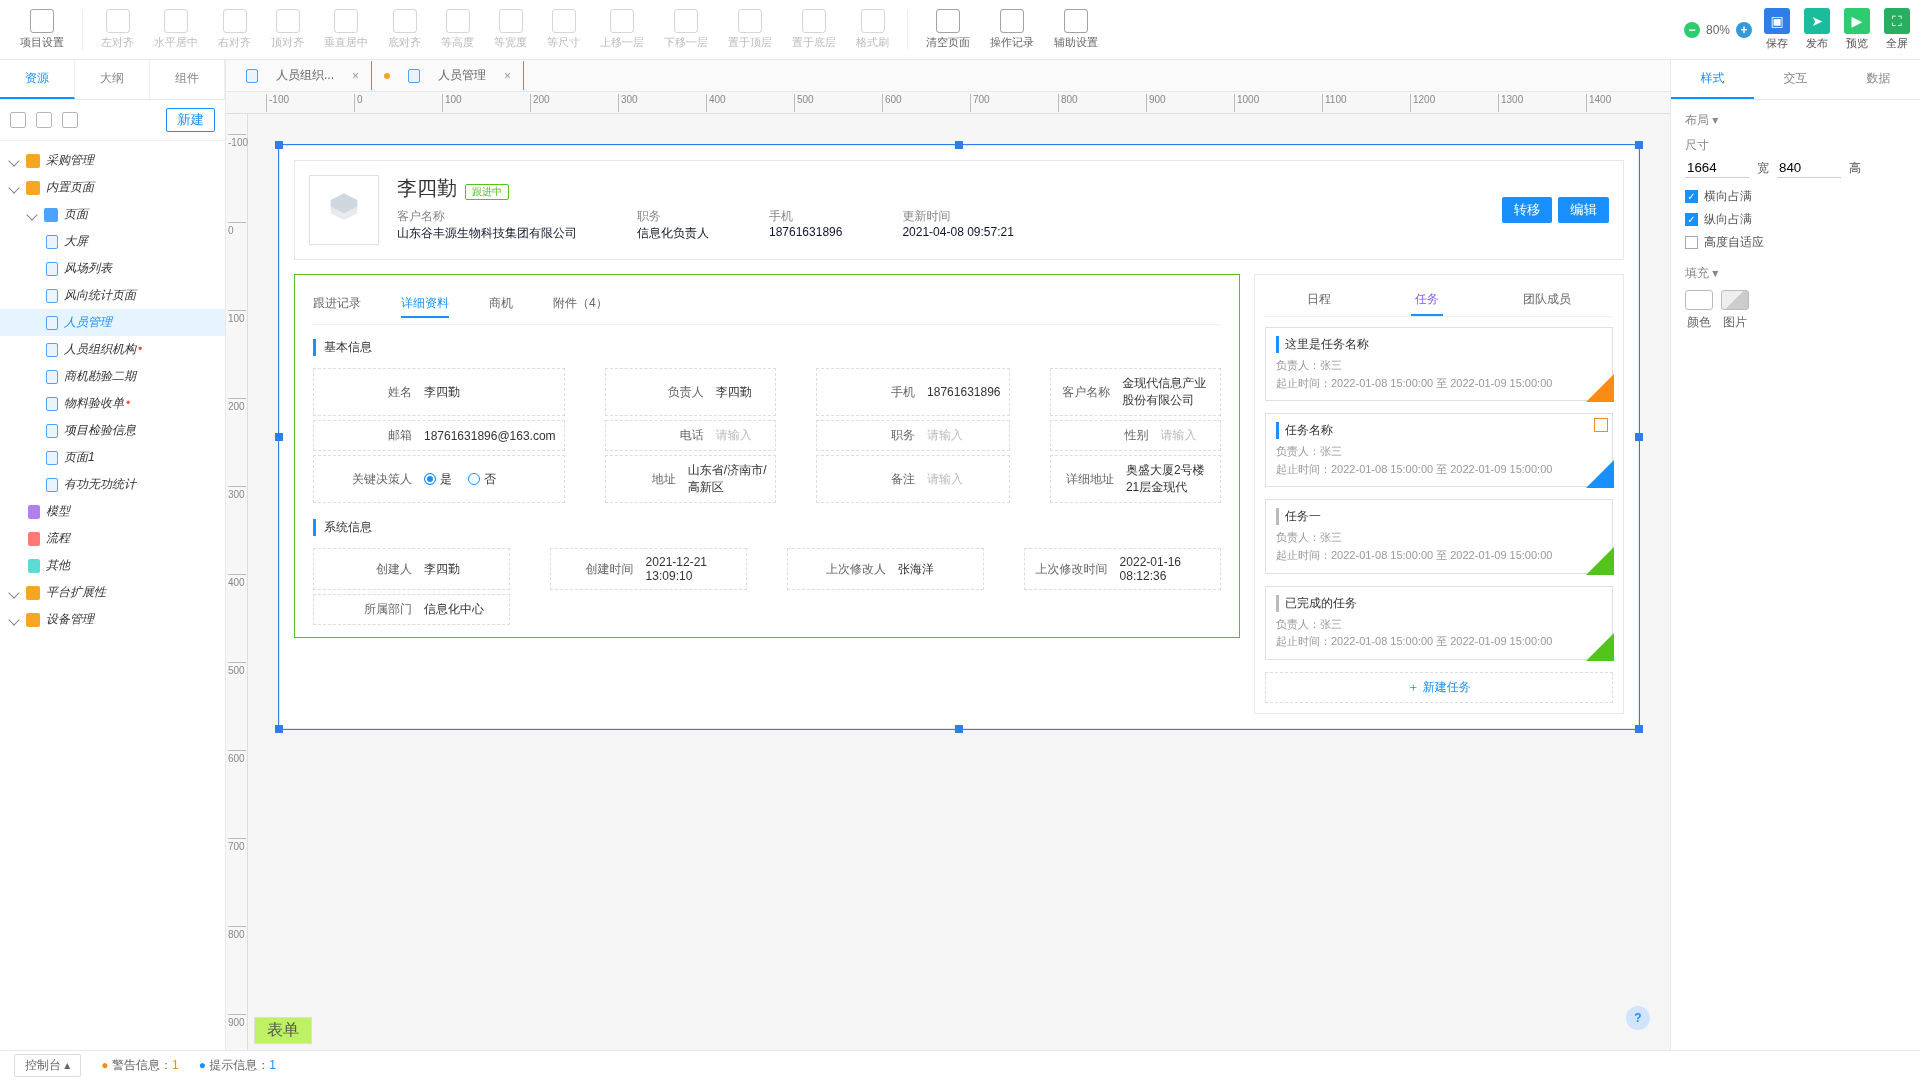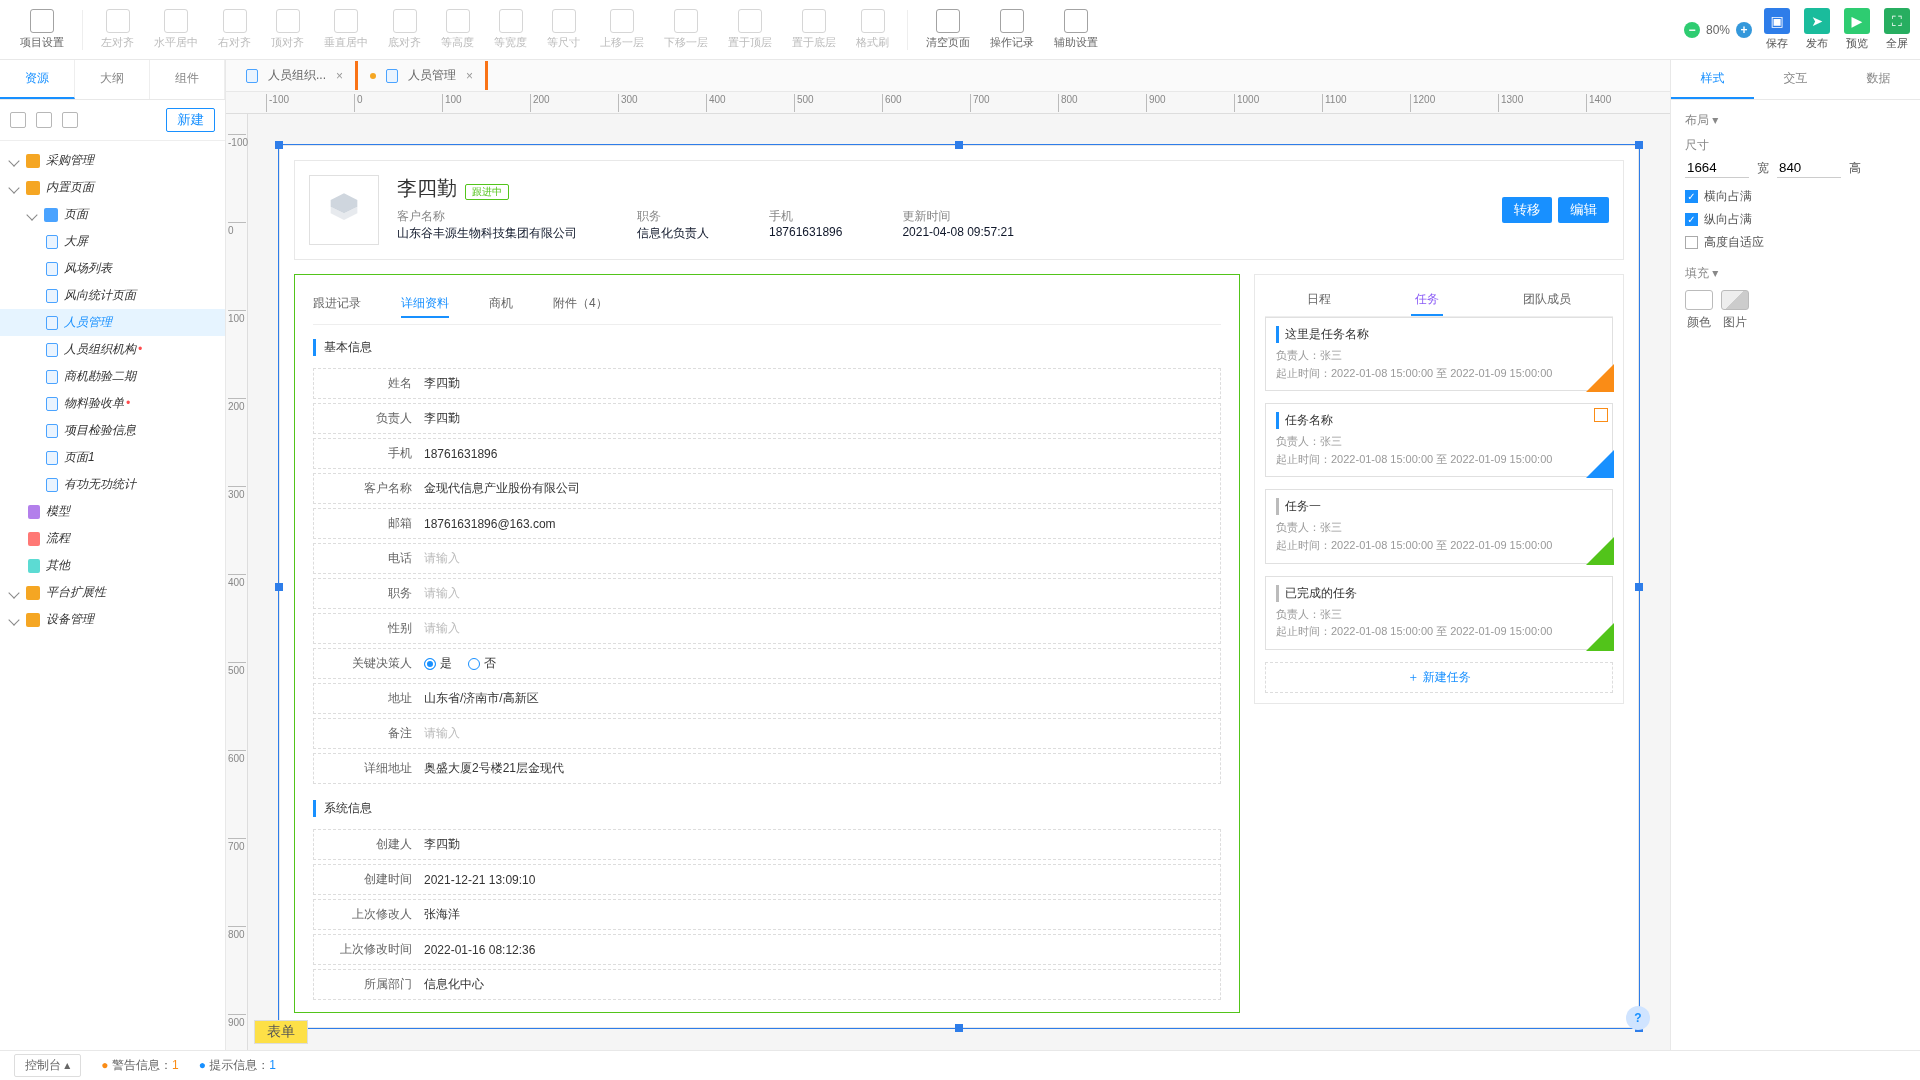--- a/index.html
+++ b/index.html
@@ -32,21 +32,21 @@
 .tree-node .cube{width:14px;height:14px;background:#f5a623;border-radius:2px}
 .tree-node .fold{width:14px;height:14px;background:#4aa3ff;border-radius:2px}
 .tree-node .page{width:12px;height:14px;border:1px solid #4aa3ff;border-radius:2px;background:#eaf4ff}
 .tree-node .model{width:12px;height:14px;background:#b37feb;border-radius:2px}
 .tree-node .flow{width:12px;height:14px;background:#ff7875;border-radius:2px}
 .tree-node .other{width:12px;height:14px;background:#5cdbd3;border-radius:2px}
 .red-dot::after{content:"•";color:#ff4d4f;margin-left:2px}
 
 .center { flex:1;display:flex;flex-direction:column;min-width:0; }
 .file-tabs { height:32px;display:flex;align-items:center;border-bottom:1px solid #e8e8e8;padding-left:8px;background:#fafafa; }
-.file-tab { display:flex;align-items:center;gap:10px;padding:6px 12px;border-right:3px solid #f97316;font-size:12px;color:#666;cursor:pointer; }
+.file-tab { display:flex;align-items:center;gap:18px;padding:6px 12px;border-right:1px solid #f97316;font-size:12px;color:#666;cursor:pointer; }
 .file-tab .pg{width:12px;height:14px;border:1px solid #4aa3ff;background:#eaf4ff;border-radius:2px}
 .file-tab .cls{color:#999}
 .file-tab .dot{width:6px;height:6px;border-radius:50%;background:#f5a623}
 .ruler-h{height:22px;background:#f7f7f7;border-bottom:1px solid #ddd;position:relative;overflow:hidden;font-size:10px;color:#888}
 .ruler-h span{position:absolute;top:2px;border-left:1px solid #bbb;padding-left:2px;height:18px}
 .canvas-wrap{flex:1;display:flex;min-height:0}
 .ruler-v{width:22px;background:#f7f7f7;border-right:1px solid #ddd;position:relative;font-size:10px;color:#888}
 .ruler-v span{position:absolute;left:2px;border-top:1px solid #bbb;padding-top:2px;width:18px}
 .canvas{flex:1;background:#f5f5f5;overflow:auto;position:relative;padding:30px}
 .sel-frame{border:1px solid #2e7de9;position:relative}
@@ -64,31 +64,31 @@
 .link{color:#1890ff}
 .head-btns{position:absolute;right:14px;top:50%;transform:translateY(-50%);display:flex;gap:6px}
 .hbtn{background:#1890ff;color:#fff;padding:4px 12px;border:none;border-radius:2px}
 
 .body-row{display:flex;gap:14px;margin-top:14px;align-items:flex-start}
 .detail-pane{flex:1;border:1px solid #52c41a;padding:10px 18px;font-size:12px;min-width:0}
 .dtabs{display:flex;gap:40px;border-bottom:1px solid #eee;padding:6px 0}
 .dtabs span{color:#666;padding:4px 0;cursor:pointer}
 .dtabs span.a{color:#1890ff;border-bottom:2px solid #1890ff}
 .sect-title{border-left:3px solid #1890ff;padding-left:8px;margin:14px 0 10px;font-weight:500}
-.grid2{display:grid;grid-template-columns:1fr;gap:0 16px}
+.grid2{display:grid;grid-template-columns:1fr 1fr 1fr 1fr;gap:0 40px}
 .fld{display:flex;align-items:center;border:1px dashed #ddd;margin:2px 0;padding:6px 8px}
 .fld label{width:90px;text-align:right;color:#666;margin-right:12px}
 .fld .v{color:#333}
 .fld .ph{color:#bbb}
 .radio{display:inline-flex;align-items:center;gap:4px;margin-right:16px}
 .radio .r{width:12px;height:12px;border:1px solid #1890ff;border-radius:50%;display:inline-block}
 .radio.on .r{background:#1890ff;box-shadow:inset 0 0 0 2px #fff}
 
 .task-pane{width:370px;border:1px solid #e8e8e8;padding:10px}
-.ttabs{display:flex;justify-content:space-around;border-bottom:1px solid #eee;}
+.ttabs{display:flex;justify-content:space-around;border-bottom:1px solid #eee;margin-bottom:10px}
 .ttabs span{padding:6px 4px;color:#666;cursor:pointer}
 .ttabs span.a{color:#8b5cf6;border-bottom:2px solid #1890ff}
 .task{border:1px solid #e0e0e0;padding:8px 10px;margin-bottom:12px;position:relative}
 .task .tn{border-left:3px solid #1890ff;padding-left:6px;font-weight:500;margin-bottom:4px}
 .task .tn.gray{border-left-color:#bbb}
 .task .meta{color:#999;font-size:11px;line-height:1.6}
 .ribbon{position:absolute;right:-2px;bottom:-2px;width:0;height:0;border-style:solid;}
 .rb-orange{border-width:0 0 28px 28px;border-color:transparent transparent #fa8c16 transparent}
 .rb-blue{border-width:0 0 28px 28px;border-color:transparent transparent #1890ff transparent}
 .rb-green{border-width:0 0 28px 28px;border-color:transparent transparent #52c41a transparent}
@@ -108,21 +108,21 @@
 .chk .b.off{background:#fff;color:transparent;border-color:#aaa}
 .fill-row{display:flex;gap:8px;margin-top:8px}
 .fill-row div{display:flex;flex-direction:column;align-items:center;gap:4px;color:#666}
 .sw{width:28px;height:20px;border:1px solid #bbb;border-radius:3px}
 
 .bottom{height:30px;border-top:1px solid #e8e8e8;display:flex;align-items:center;padding:0 14px;gap:20px;font-size:12px;color:#666}
 .pill{border:1px solid #ddd;padding:2px 10px;border-radius:2px}
 .warn-ico{color:#fa8c16;font-weight:bold}
 .info-ico{color:#1890ff;font-weight:bold}
 .help{margin-left:auto;width:24px;height:24px;border-radius:50%;background:#d0e4ff;color:#1890ff;display:flex;align-items:center;justify-content:center;position:fixed;right:270px;bottom:50px;font-weight:bold}
-.form-chip{position:absolute;left:6px;bottom:6px;border:1px solid #ddd;background:#fde047;padding:2px 12px;font-size:14px;color:#555}
+.form-chip{position:absolute;left:6px;bottom:6px;border:1px solid #ddd;background:#bef264;padding:2px 12px;font-size:16px;color:#555}
 </style>
 </head>
 <body>
 
 <div class="topbar">
   <div class="tb-item">
       <div class="tb-ico"></div>
       <span>项目设置</span>
     </div>
   <div class="tb-sep"></div>

